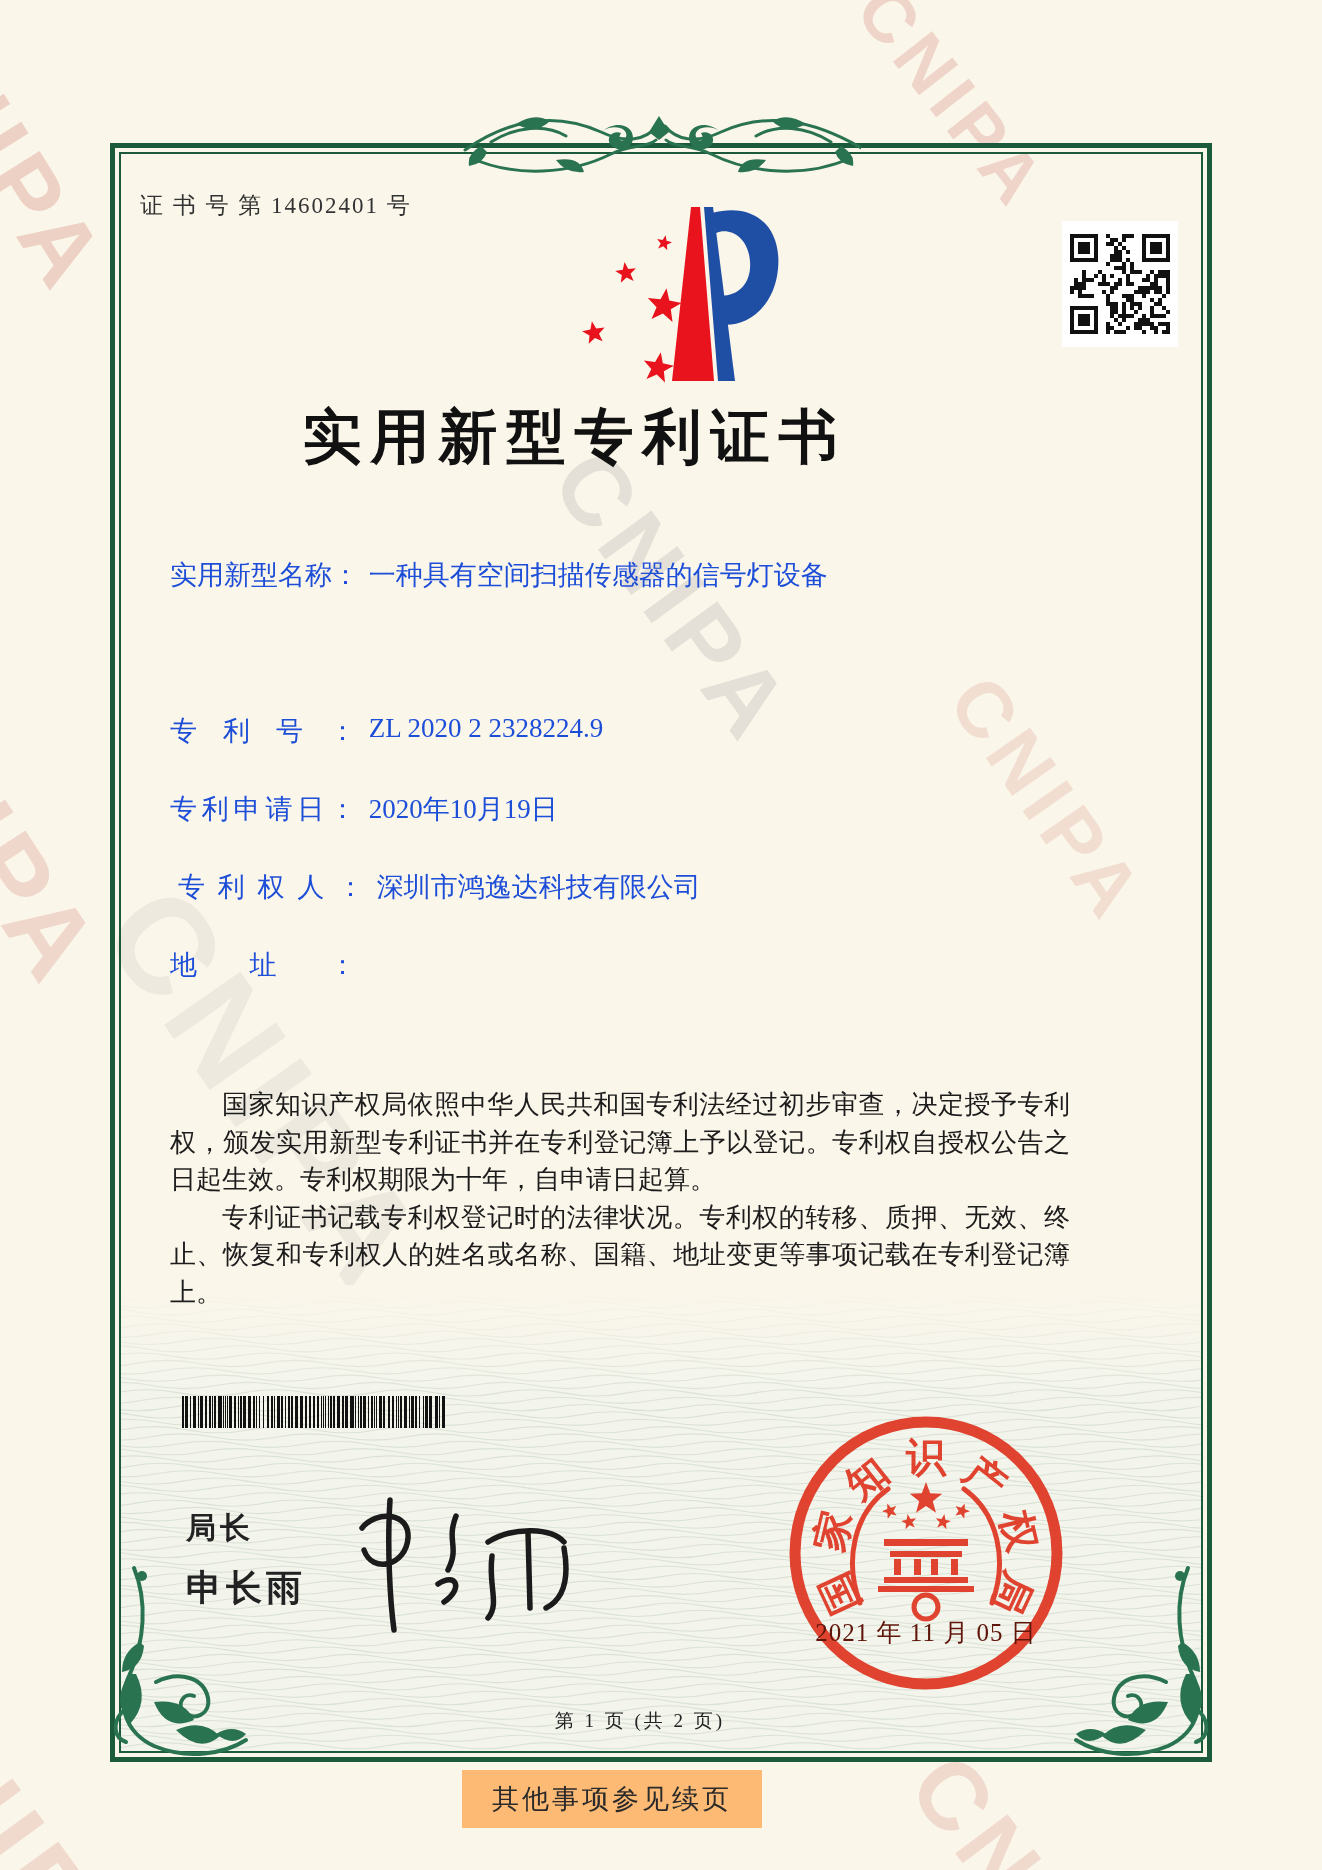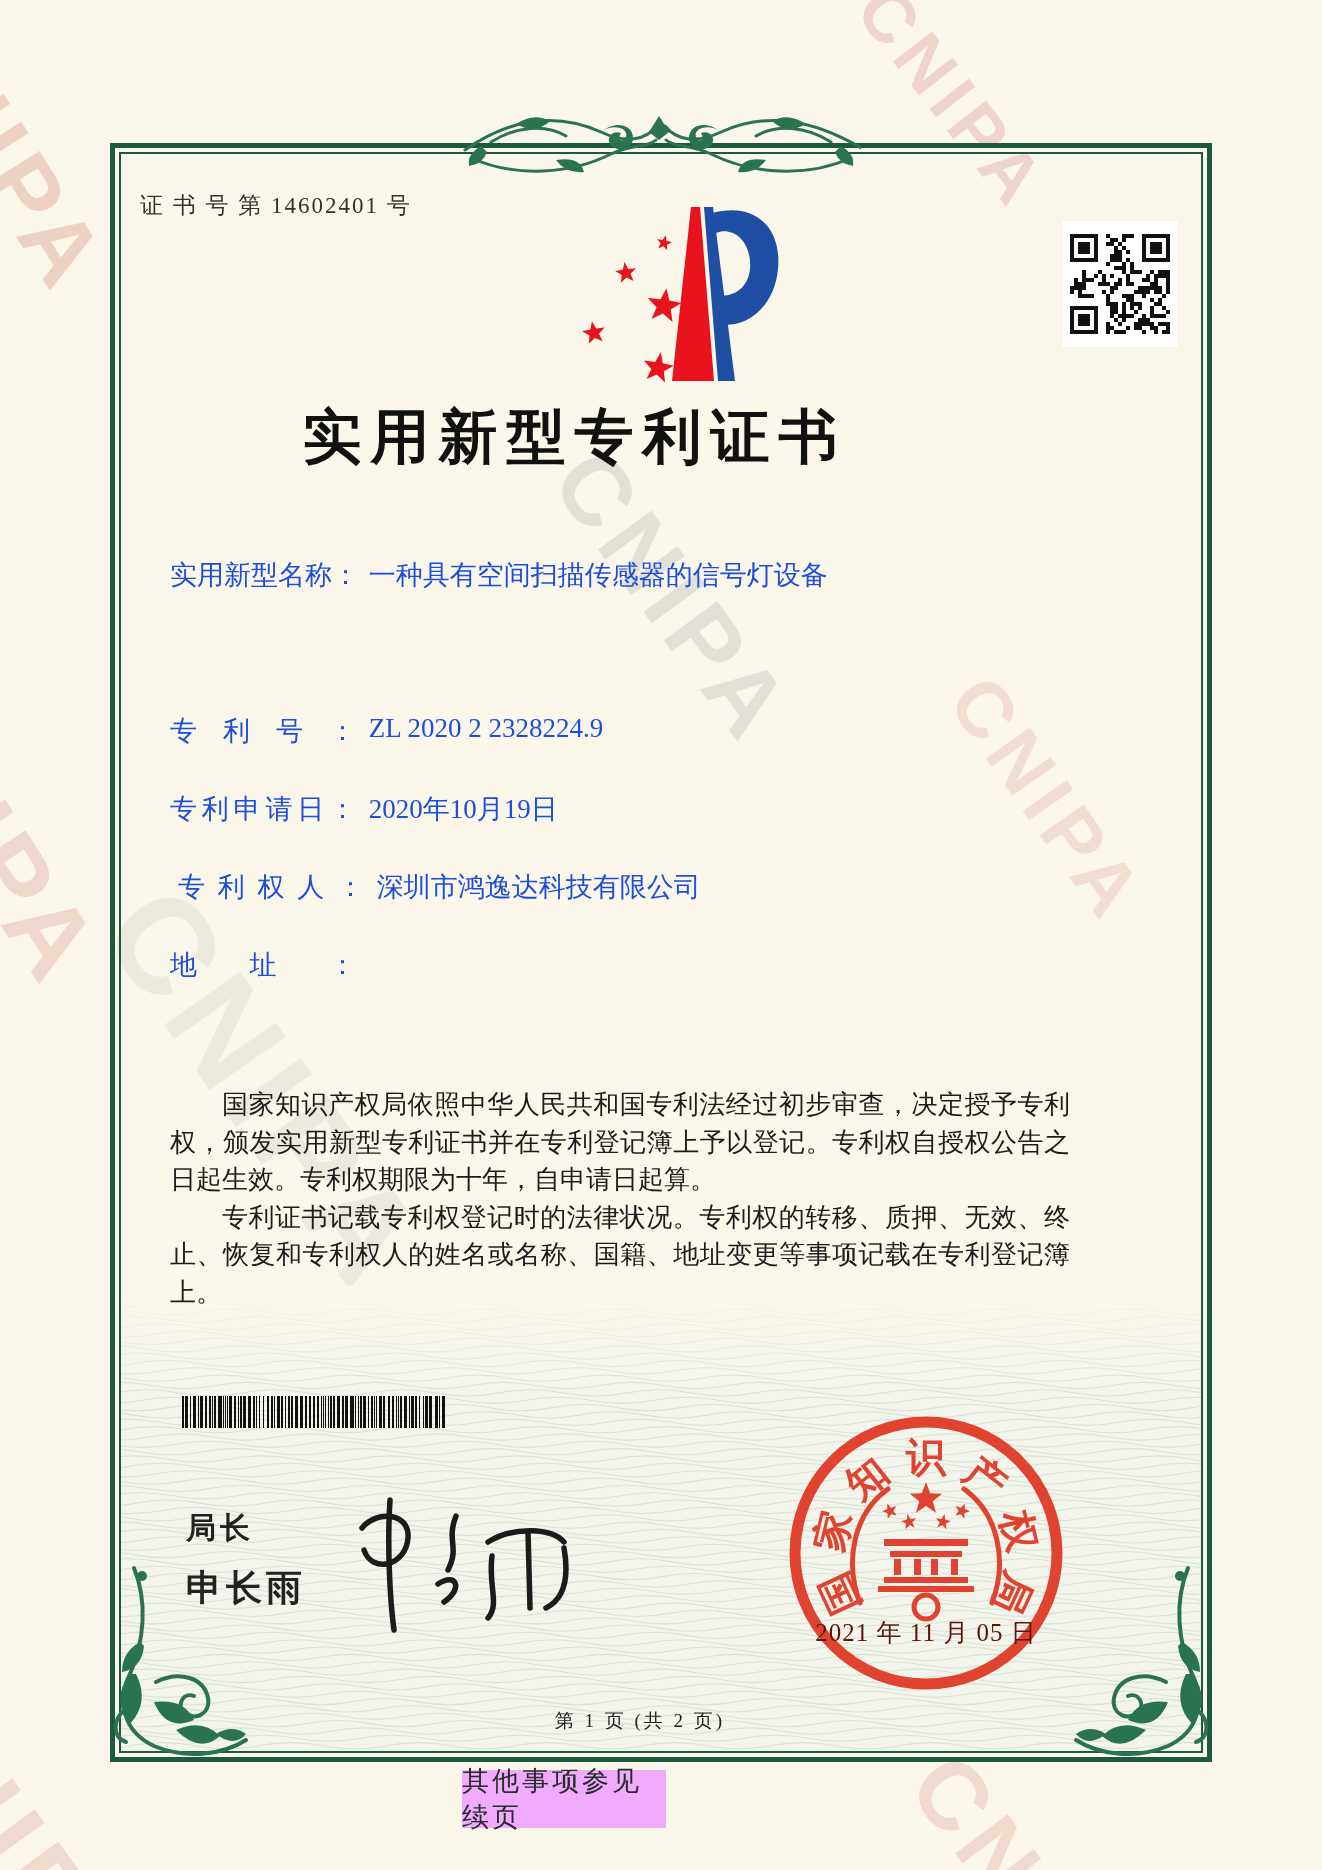--- a/index.html
+++ b/index.html
@@ -46,21 +46,21 @@
   .director-title{position:absolute;left:186px;top:1508px;font-size:30px;font-weight:700;
       font-family:"Liberation Sans","DejaVu Sans",sans-serif;color:#222;letter-spacing:4px;}
   .director-name{position:absolute;left:186px;top:1564px;font-size:36px;font-weight:700;
       font-family:"Liberation Sans","DejaVu Sans",sans-serif;color:#222;letter-spacing:4px;}
   .signature{position:absolute;left:338px;top:1486px;width:235px;height:150px;}
 
   .seal{position:absolute;left:776px;top:1403px;width:300px;height:300px;}
 
   .page-footer{position:absolute;left:110px;top:1708px;width:1060px;text-align:center;
       font-size:19px;color:#222;letter-spacing:3px;}
-  .note-box{position:absolute;left:462px;top:1770px;width:204px;height:58px;background:#f0abfc;
+  .note-box{position:absolute;left:462px;top:1770px;width:300px;height:58px;background:#fdba74;
       display:flex;align-items:center;justify-content:center;}
   .note-box span{font-size:27px;color:#2a2a2a;letter-spacing:3px;}
 
   .ornament{position:absolute;}
 </style>
 </head>
 <body>
 
 <div class="page">
 

